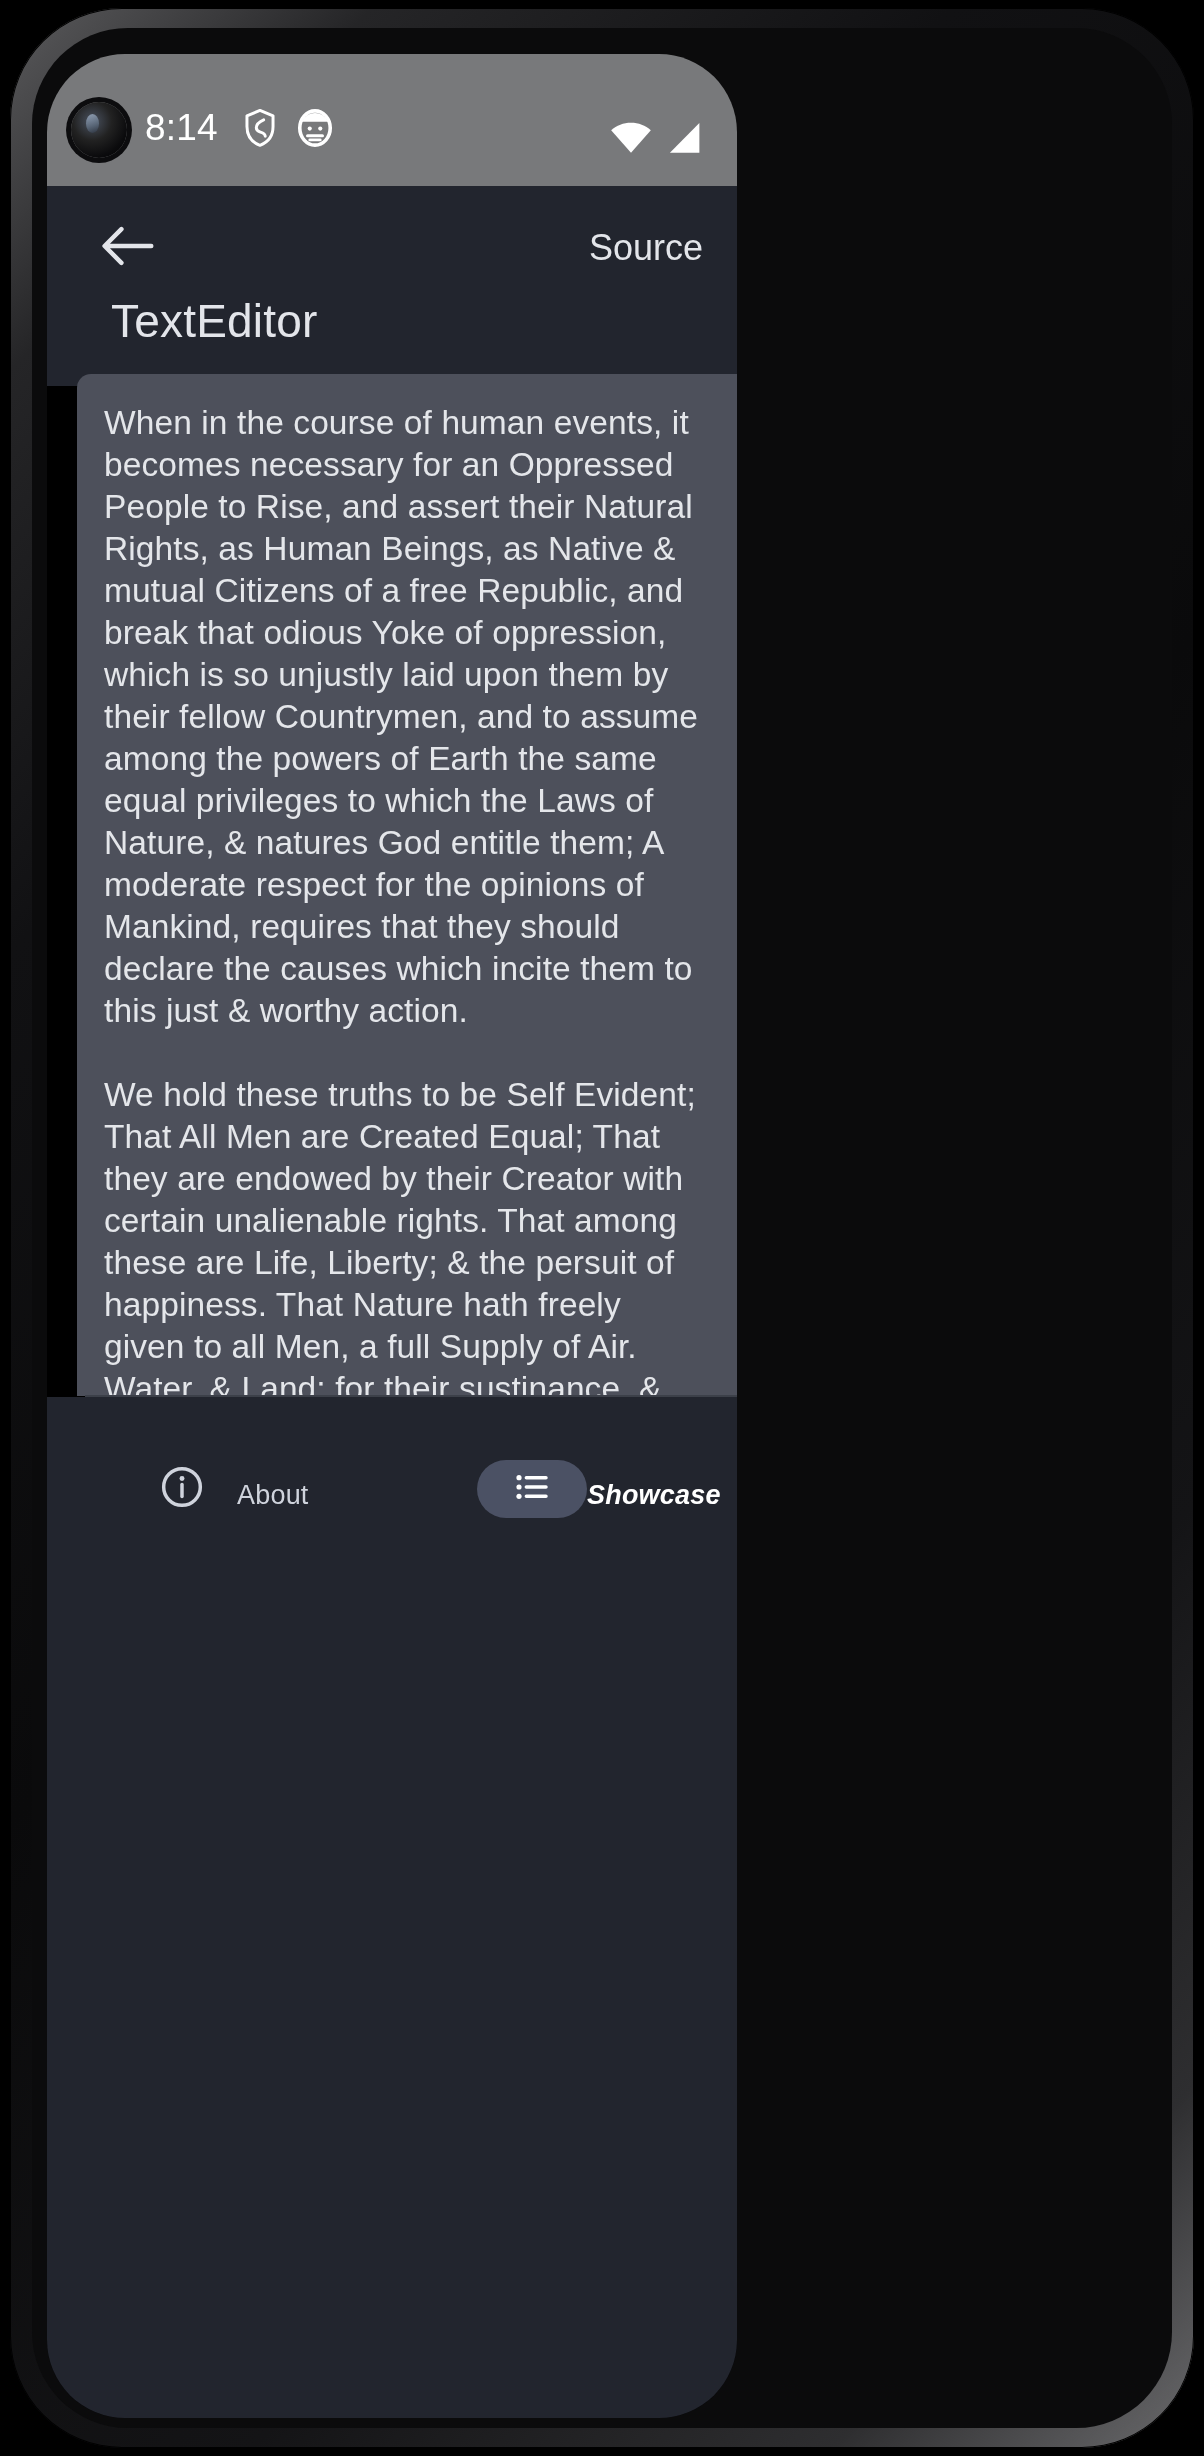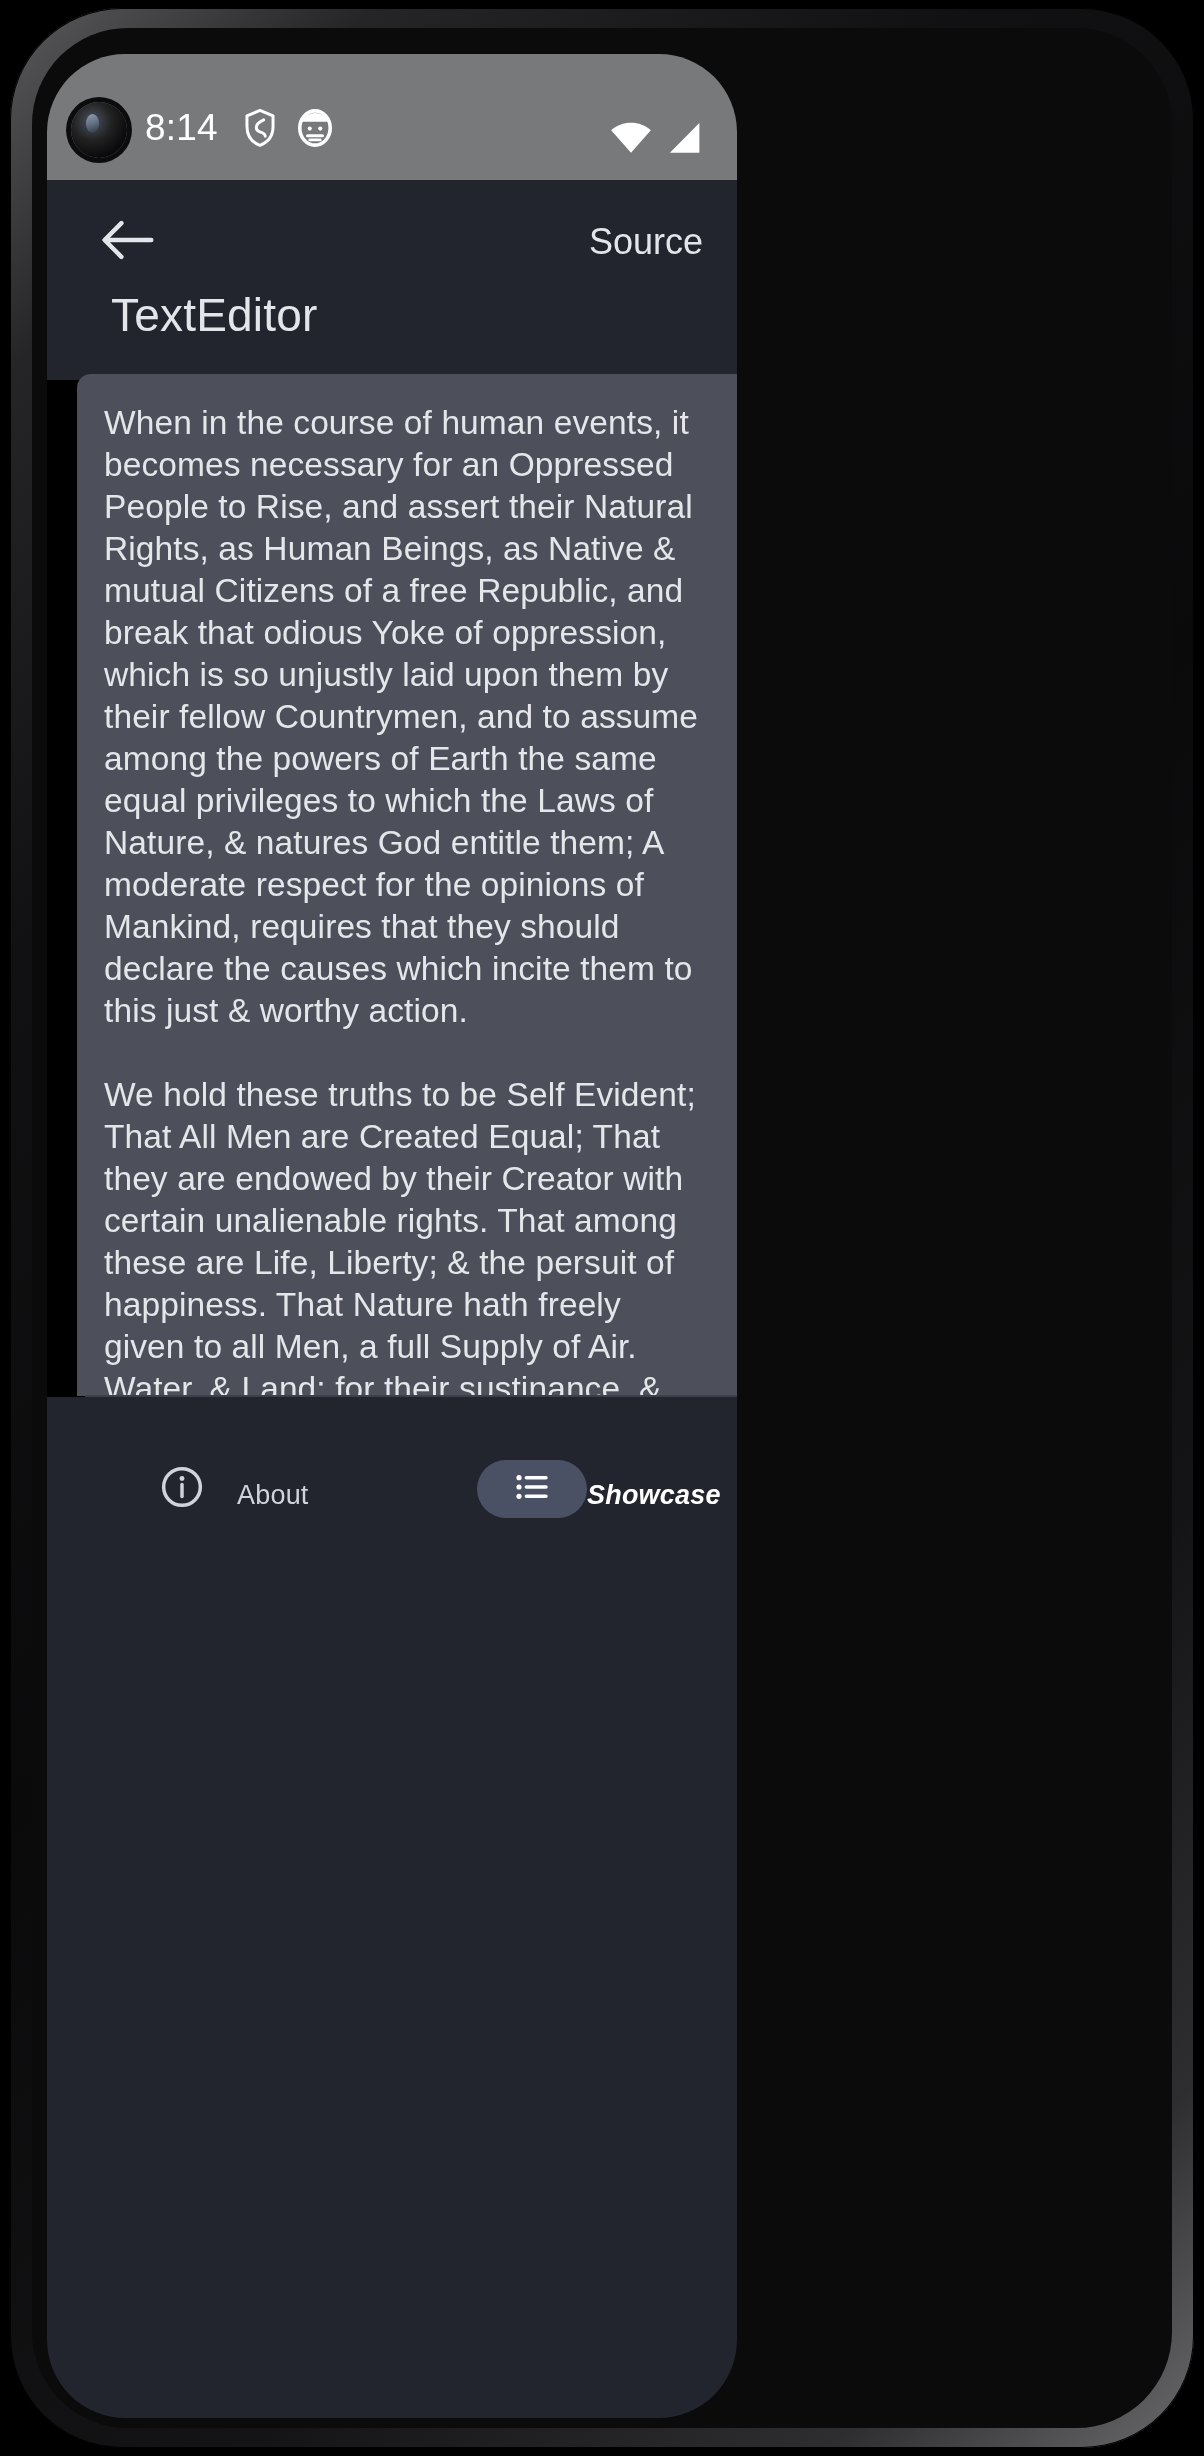--- a/index.html
+++ b/index.html
@@ -47,21 +47,21 @@
     position:absolute;left:98px;top:44px;height:60px;line-height:60px;
     color:#ffffff;font-size:37px;letter-spacing:.2px;
   }
   #status-icons-left{position:absolute;left:196px;top:48px;height:52px;display:flex;align-items:center;gap:20px;}
   #status-icons-right{position:absolute;right:34px;top:52px;height:48px;display:flex;align-items:flex-end;gap:13px;}
 
   .sb-ico{display:block;}
 
   
   #app-bar{
-    position:absolute;left:0;top:126px;width:690px;height:200px;
+    position:absolute;left:0;top:132px;width:690px;height:200px;
     background:#22252e;
   }
   #back-button{
     position:absolute;left:48px;top:30px;width:64px;height:64px;
     display:flex;align-items:center;justify-content:center;cursor:pointer;
   }
   #source-action{
     position:absolute;right:28px;top:32px;height:60px;line-height:60px;
     color:#e3e5ea;font-size:36px;cursor:pointer;padding:0 6px;
   }

